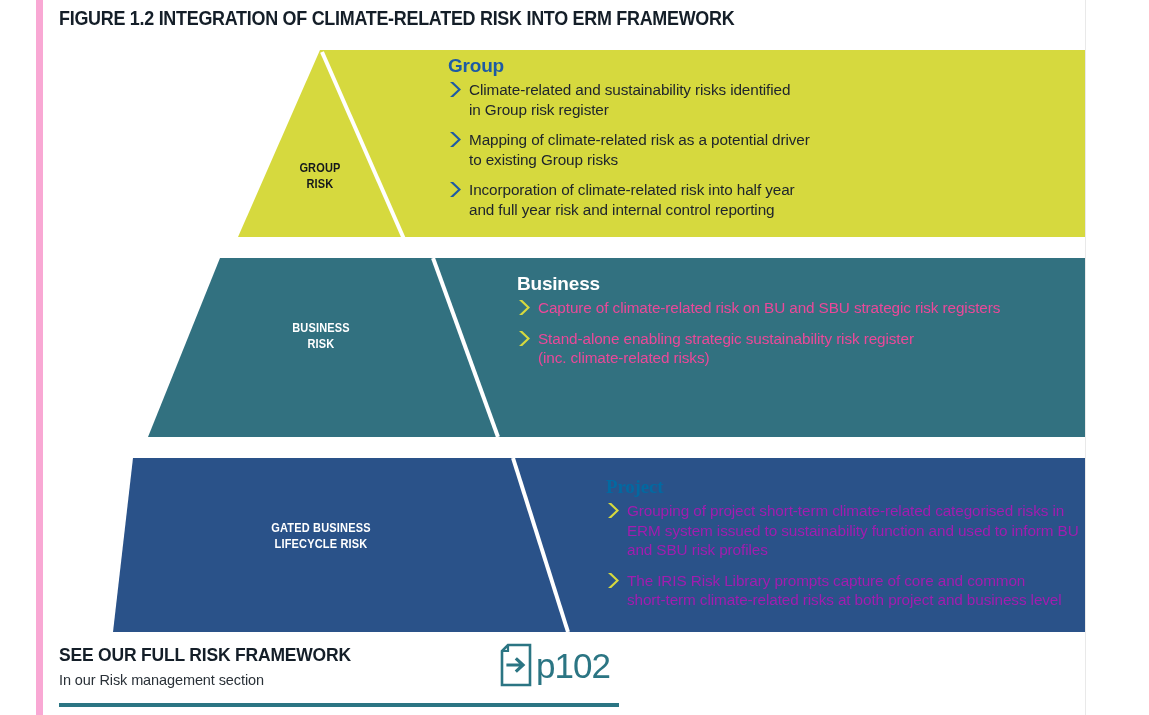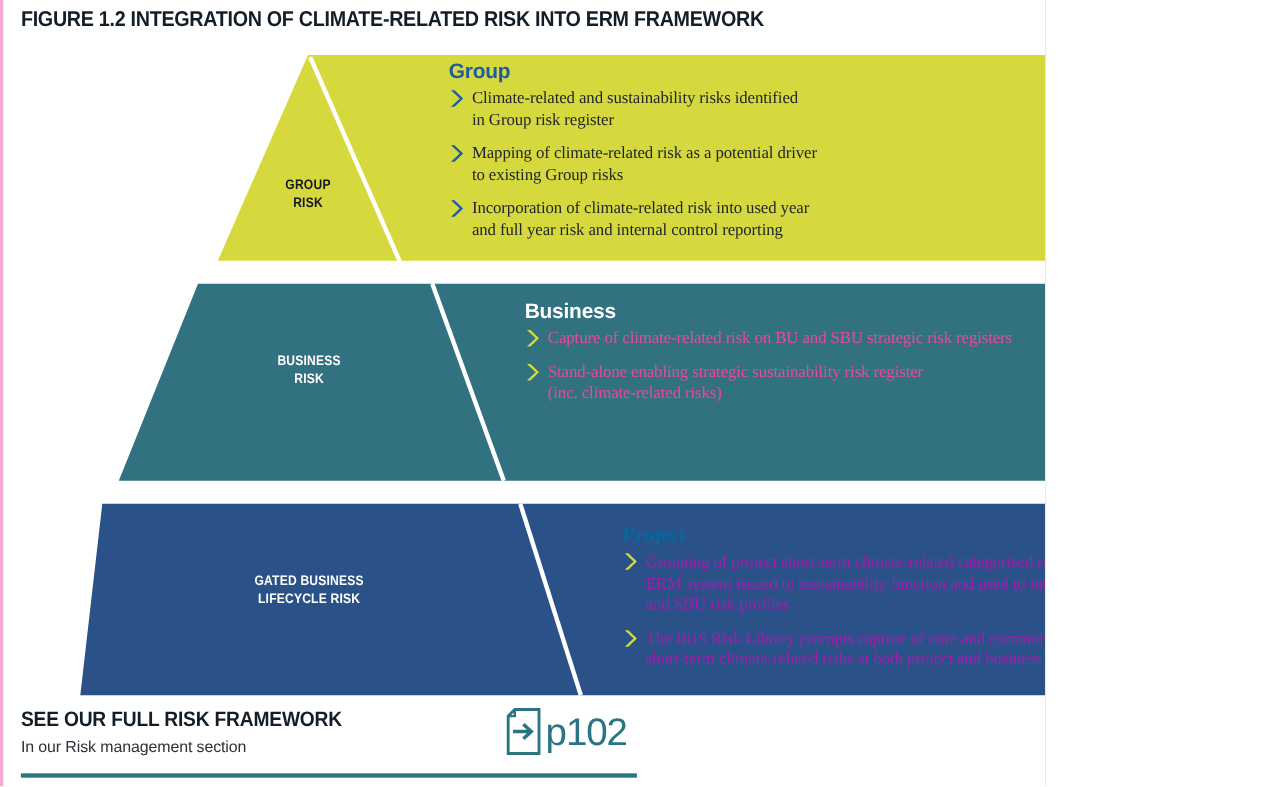--- a/index.html
+++ b/index.html
@@ -5,27 +5,28 @@
   html, body {
     margin: 0;
     padding: 0;
     background: #ffffff;
   }
   body {
     font-family: "Liberation Sans", sans-serif;
   }
   .page {
     position: relative;
-    width: 951px;
+    width: 1050px;
     height: 715px;
     background: #ffffff;
     overflow: hidden;
     box-sizing: border-box;
-    border-left: 3px solid #f9a8d4;
+    border-left: 7px solid #f9a8d4;
     border-right: 1px solid #e9e9e9;
+    margin-left: 36px;
   }
 
   
   .fig-title {
     position: absolute;
     left: 16px;
     top: 7px;
     width: 1100px;
     font-family: "Liberation Sans", sans-serif;
     font-weight: bold;
@@ -82,21 +83,20 @@
     margin: 0;
     padding: 0;
   }
   .bullet {
     position: relative;
     padding-left: 21px;
     margin-bottom: 11px;
     font-size: 15.3px;
     line-height: 19.5px;
     letter-spacing: -0.1px;
-    font-family: Liberation Serif, serif;
   }
   .bullet:last-child { margin-bottom: 0; }
   .chev {
     position: absolute;
     left: 0;
     top: 1px;
     width: 13px;
     height: 17px;
   }
   .bullet-text { display: block; white-space: pre-line; }
@@ -217,21 +217,21 @@
         <svg class="chev" viewBox="0 0 13 17">
           <path d="M2 1 L10 8.5 L2 16 L5.2 16 L13 8.5 L5.2 1 Z" fill="#1d5ba4"></path>
         </svg>
         <span class="bullet-text">Mapping of climate-related risk as a potential driver
 to existing Group risks</span>
       </li>
       <li class="bullet">
         <svg class="chev" viewBox="0 0 13 17">
           <path d="M2 1 L10 8.5 L2 16 L5.2 16 L13 8.5 L5.2 1 Z" fill="#1d5ba4"></path>
         </svg>
-        <span class="bullet-text">Incorporation of climate-related risk into used year
+        <span class="bullet-text">Incorporation of climate-related risk into half year
 and full year risk and internal control reporting</span>
       </li>
     </ul>
   </div>
 
   <div class="tier-content" id="content-business">
     <div class="tier-heading">Business</div>
     <ul class="bullets">
       <li class="bullet">
         <svg class="chev" viewBox="0 0 13 17">

